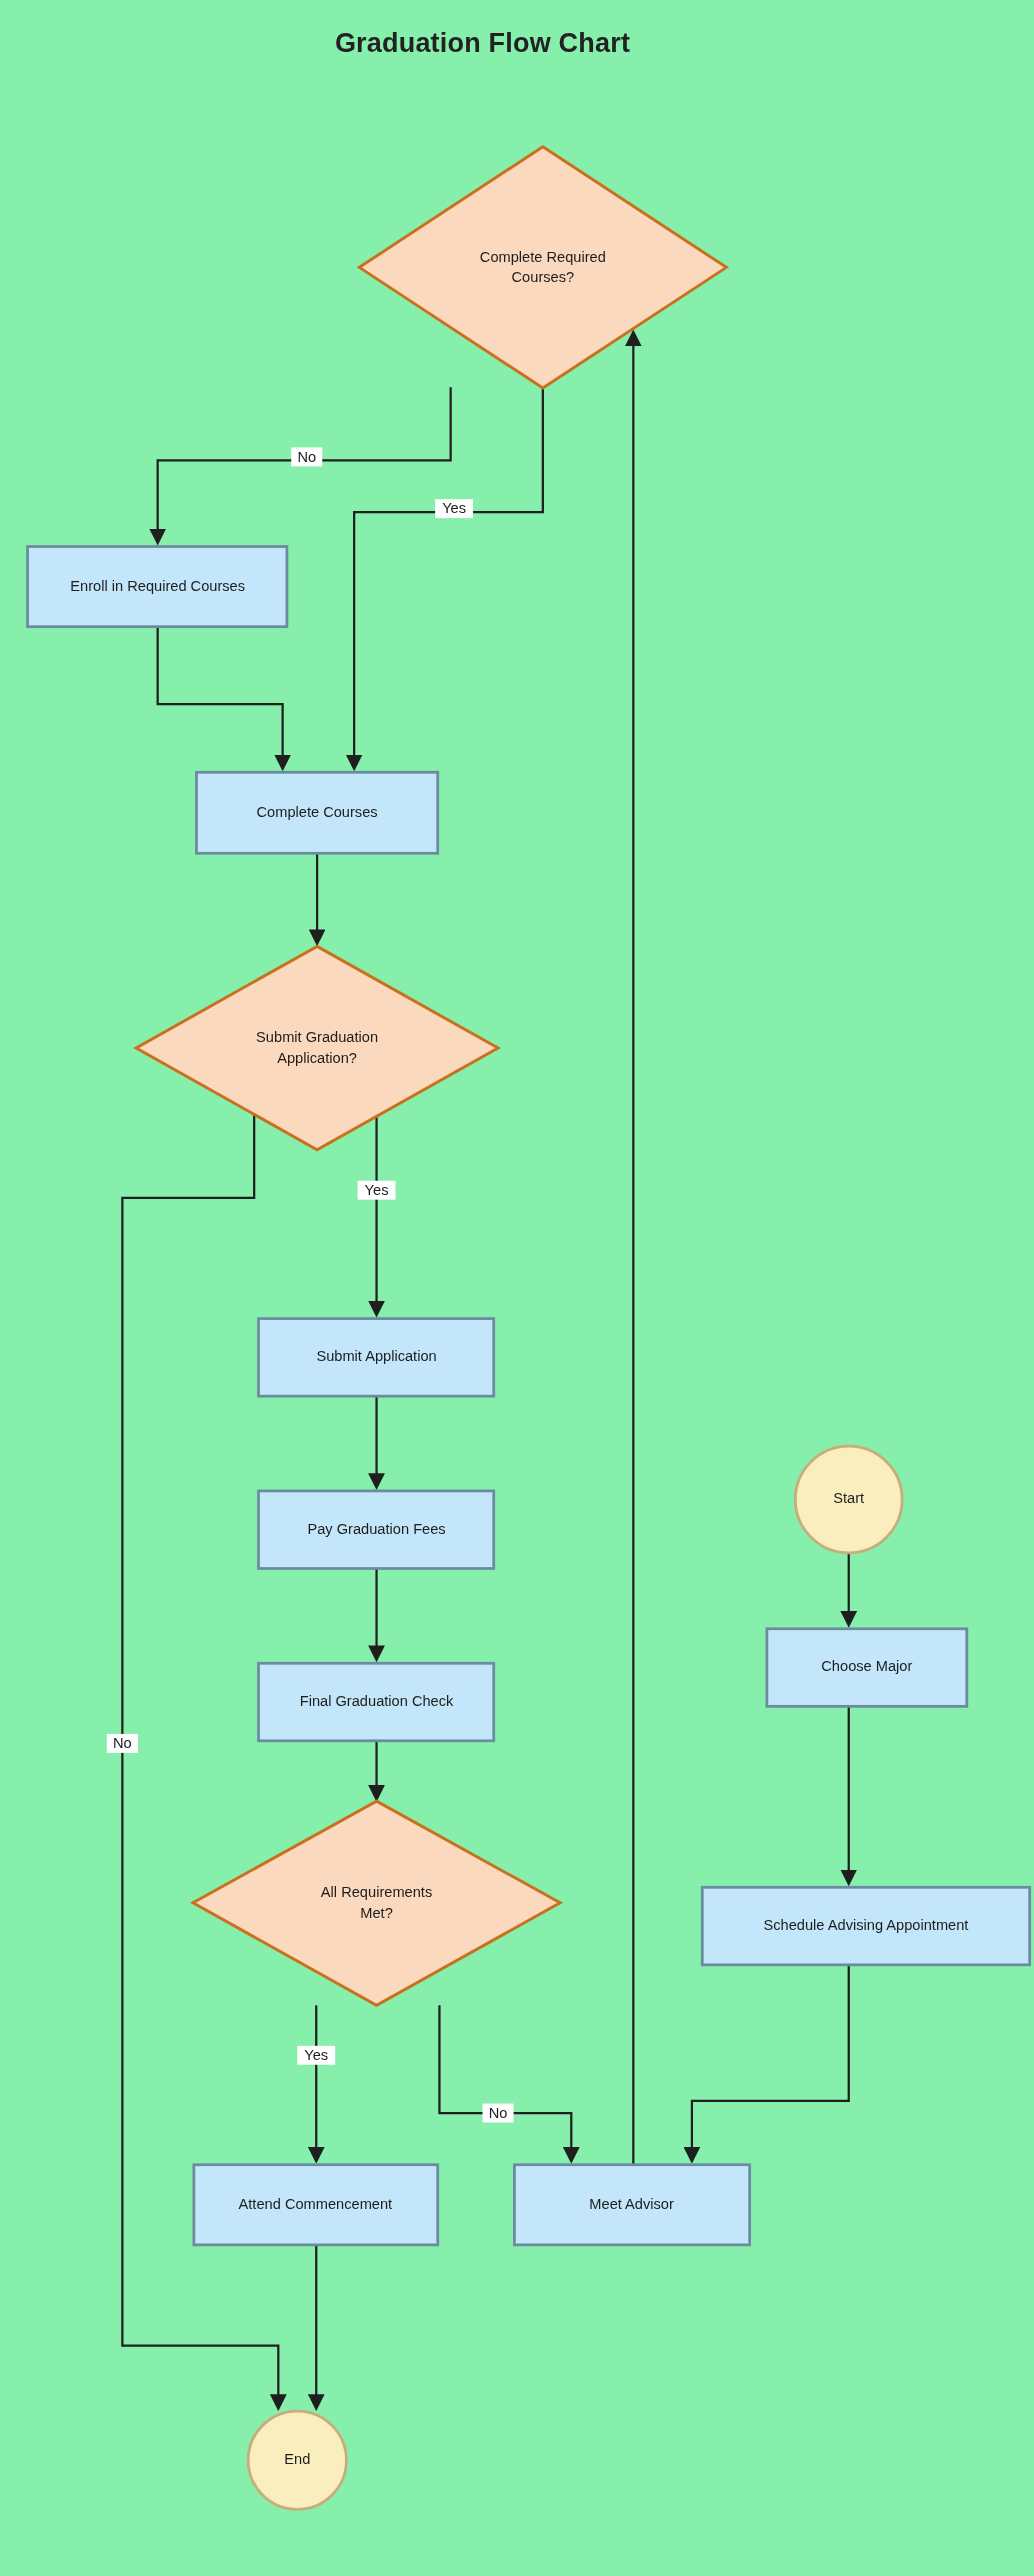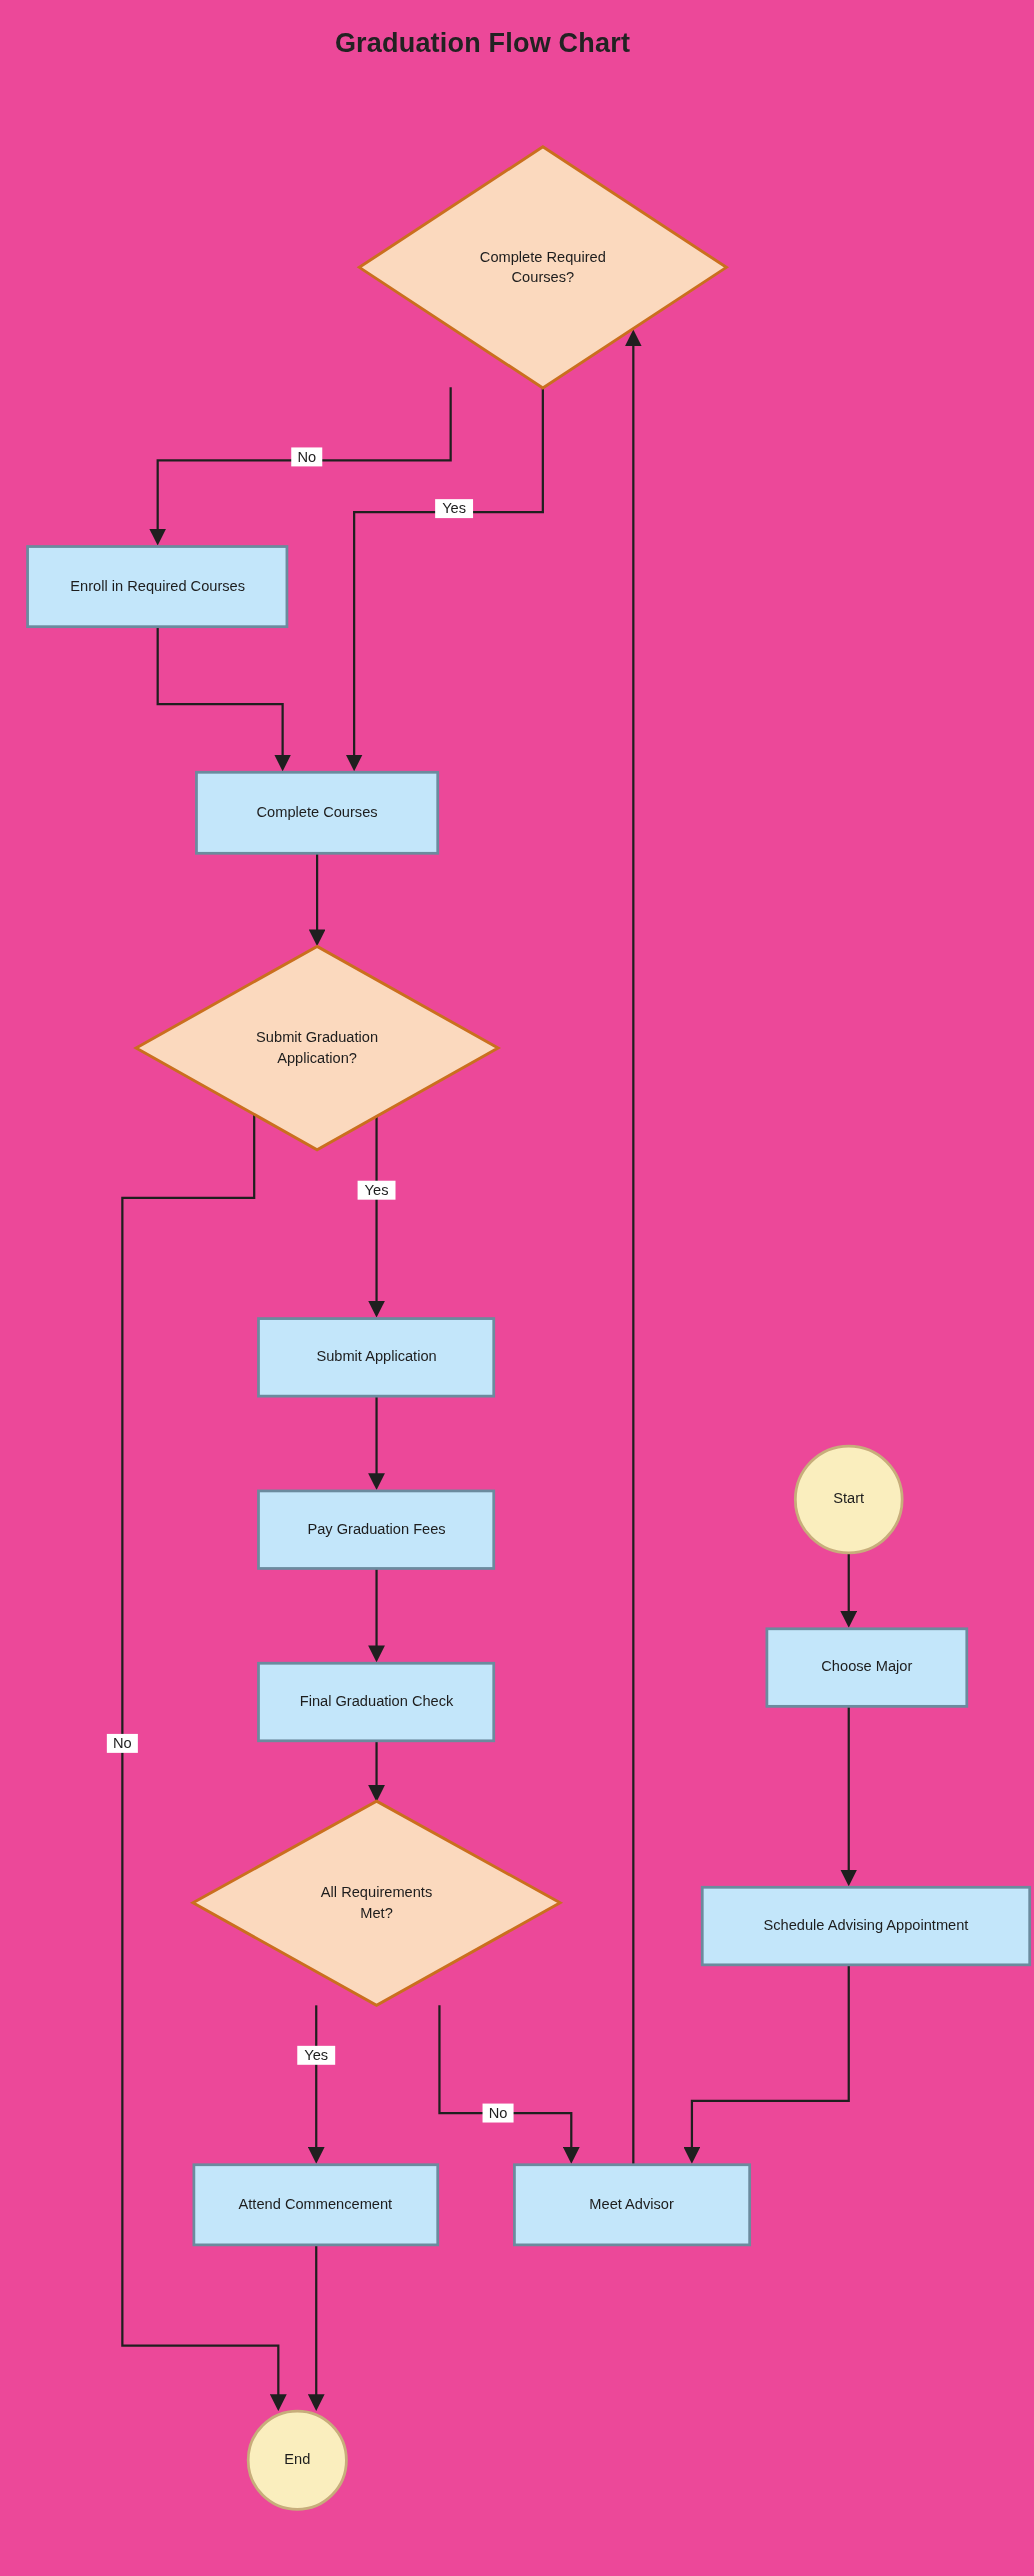--- a/index.html
+++ b/index.html
@@ -2,21 +2,21 @@
 <html style="font-size:13.8px"><head>
 <meta charset="utf-8">
 <style>
   html,body{margin:0;padding:0;}
   body{
     width:1034px;height:2576px;
     background:#ffffff;
     font-family:"Liberation Sans", sans-serif;
     overflow:hidden;
   }
-  #stage{position:relative;width:1034px;height:2576px;background:#ec4899;}
+  #stage{position:relative;width:1034px;height:2576px;background:#86efac;}
   #title{
     position:absolute;left:0;top:27.6px;width:965px;
     text-align:center;
     font-size:27px;font-weight:bold;color:#222222;
     letter-spacing:0.2px;
     font-family:"Liberation Sans", sans-serif;
   }
   svg#flow{position:absolute;left:0;top:0;width:1034px;height:2576px;}
   .nodeLabel{
     font-family:"Liberation Sans", sans-serif;

